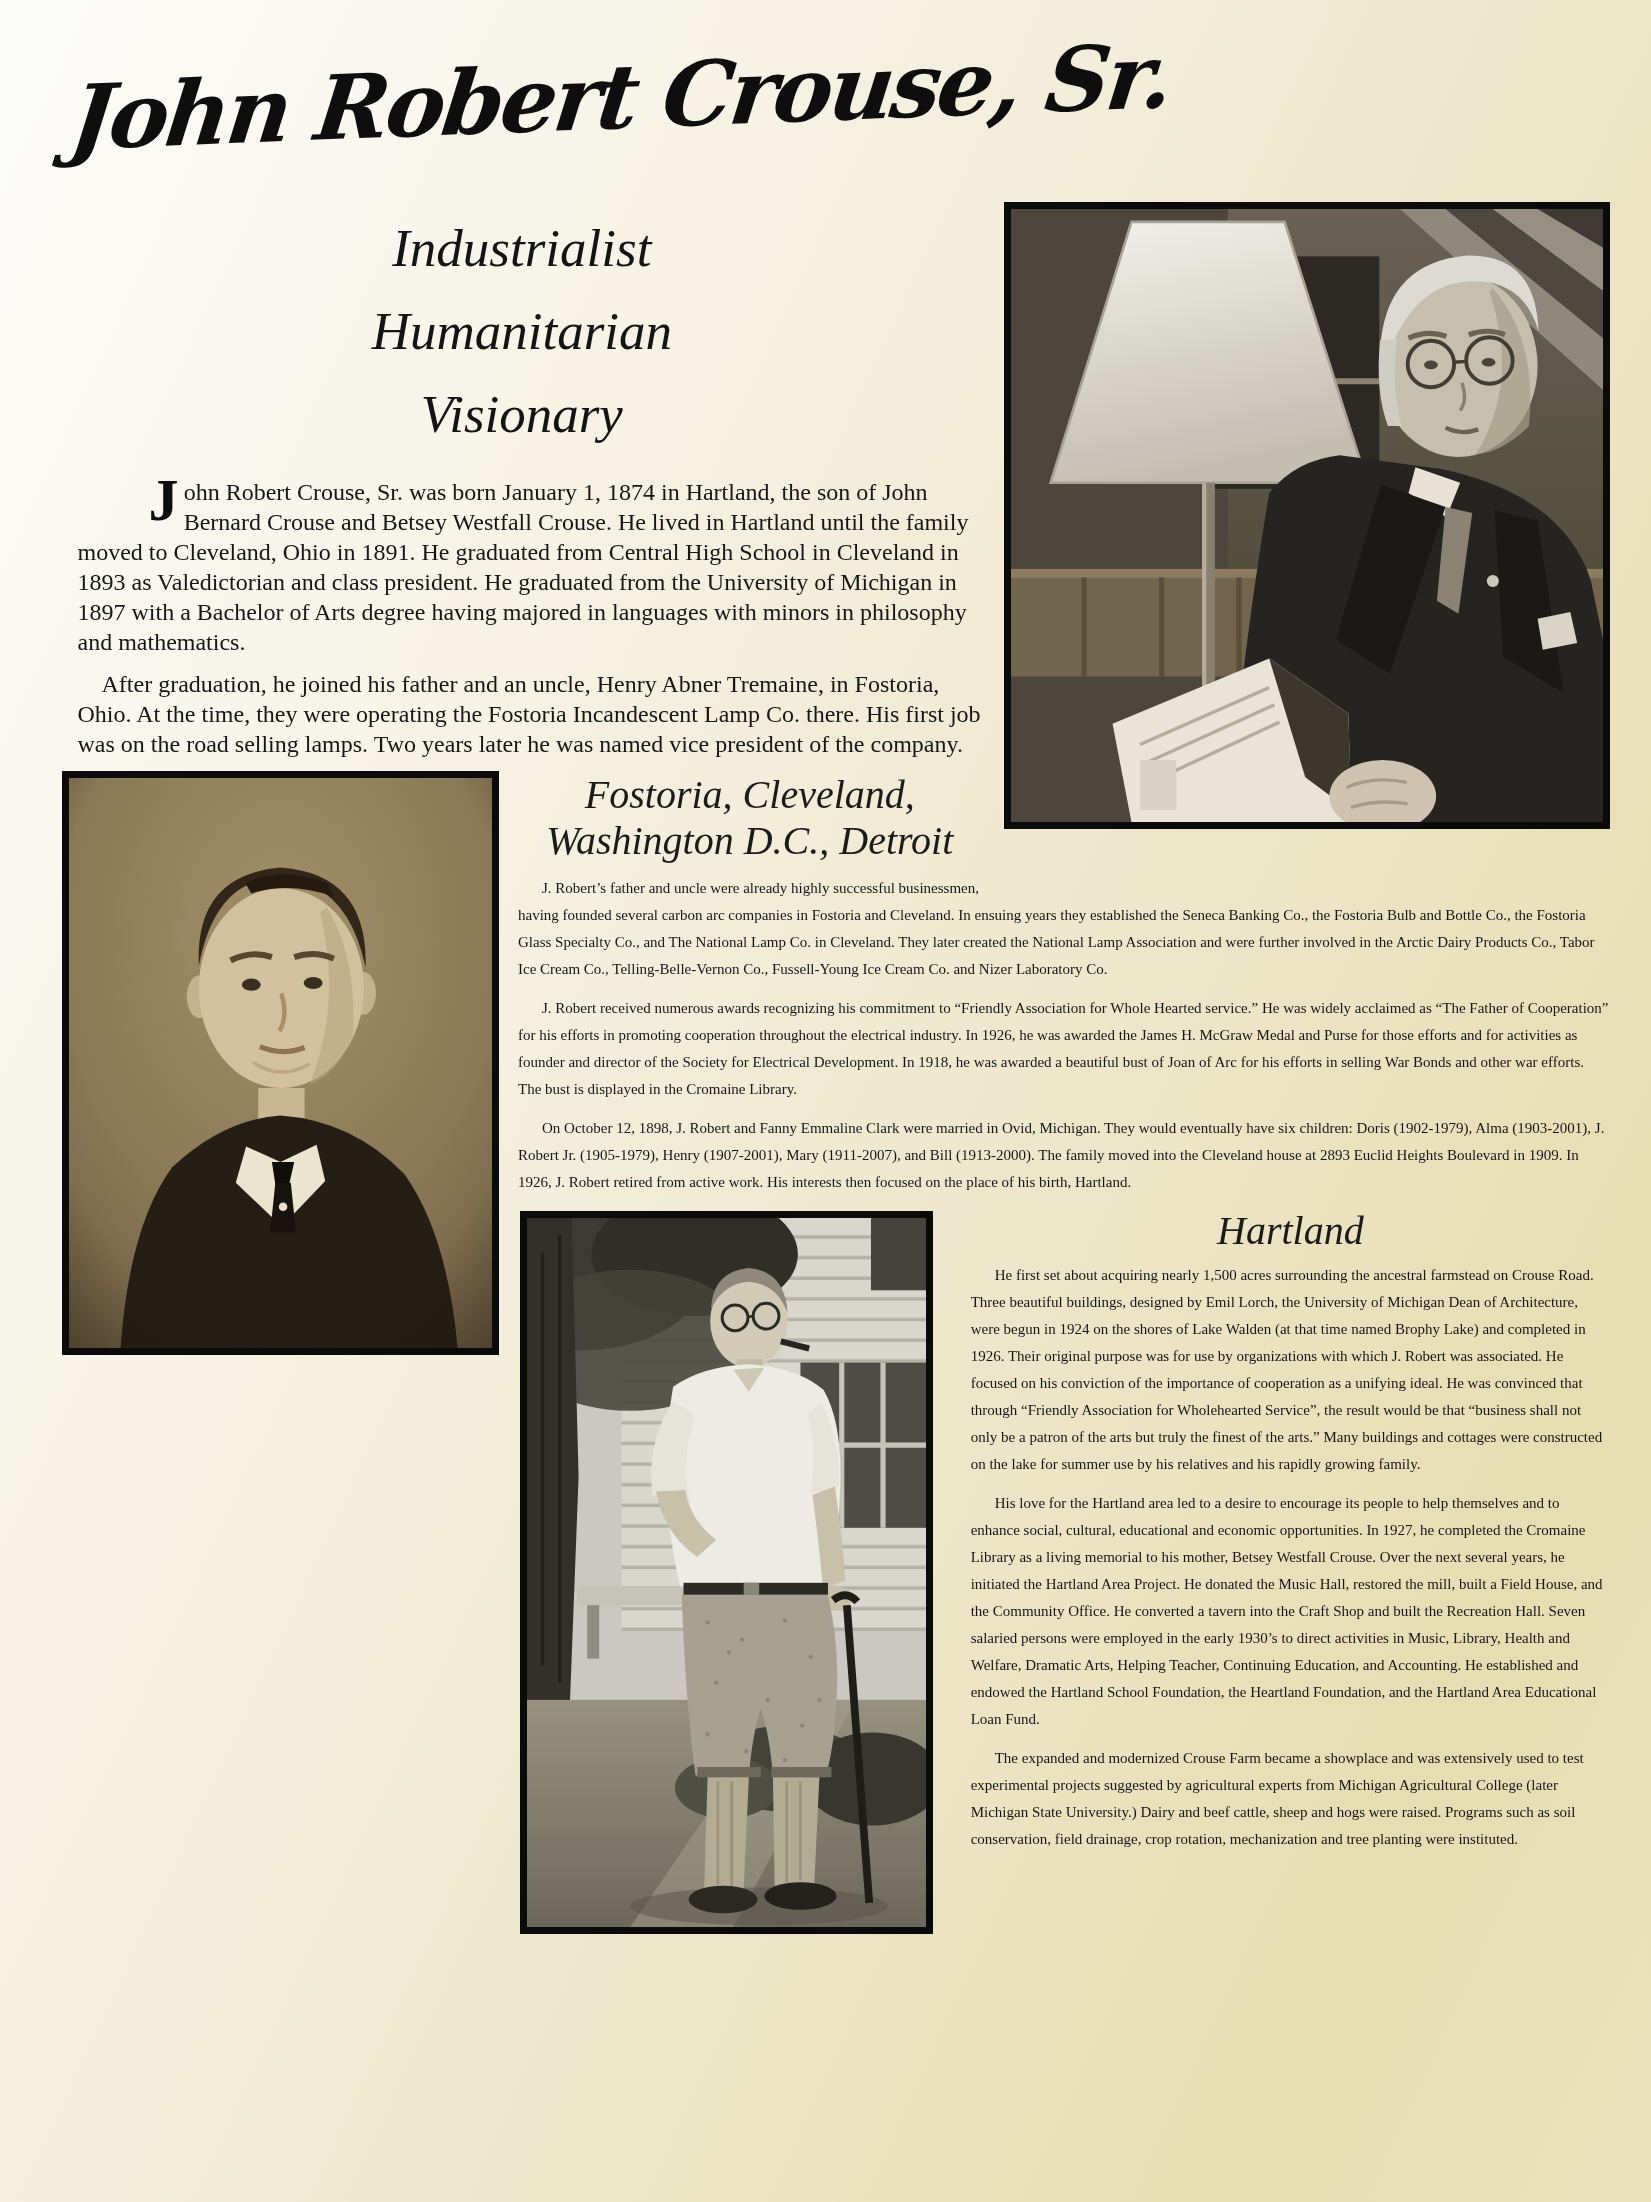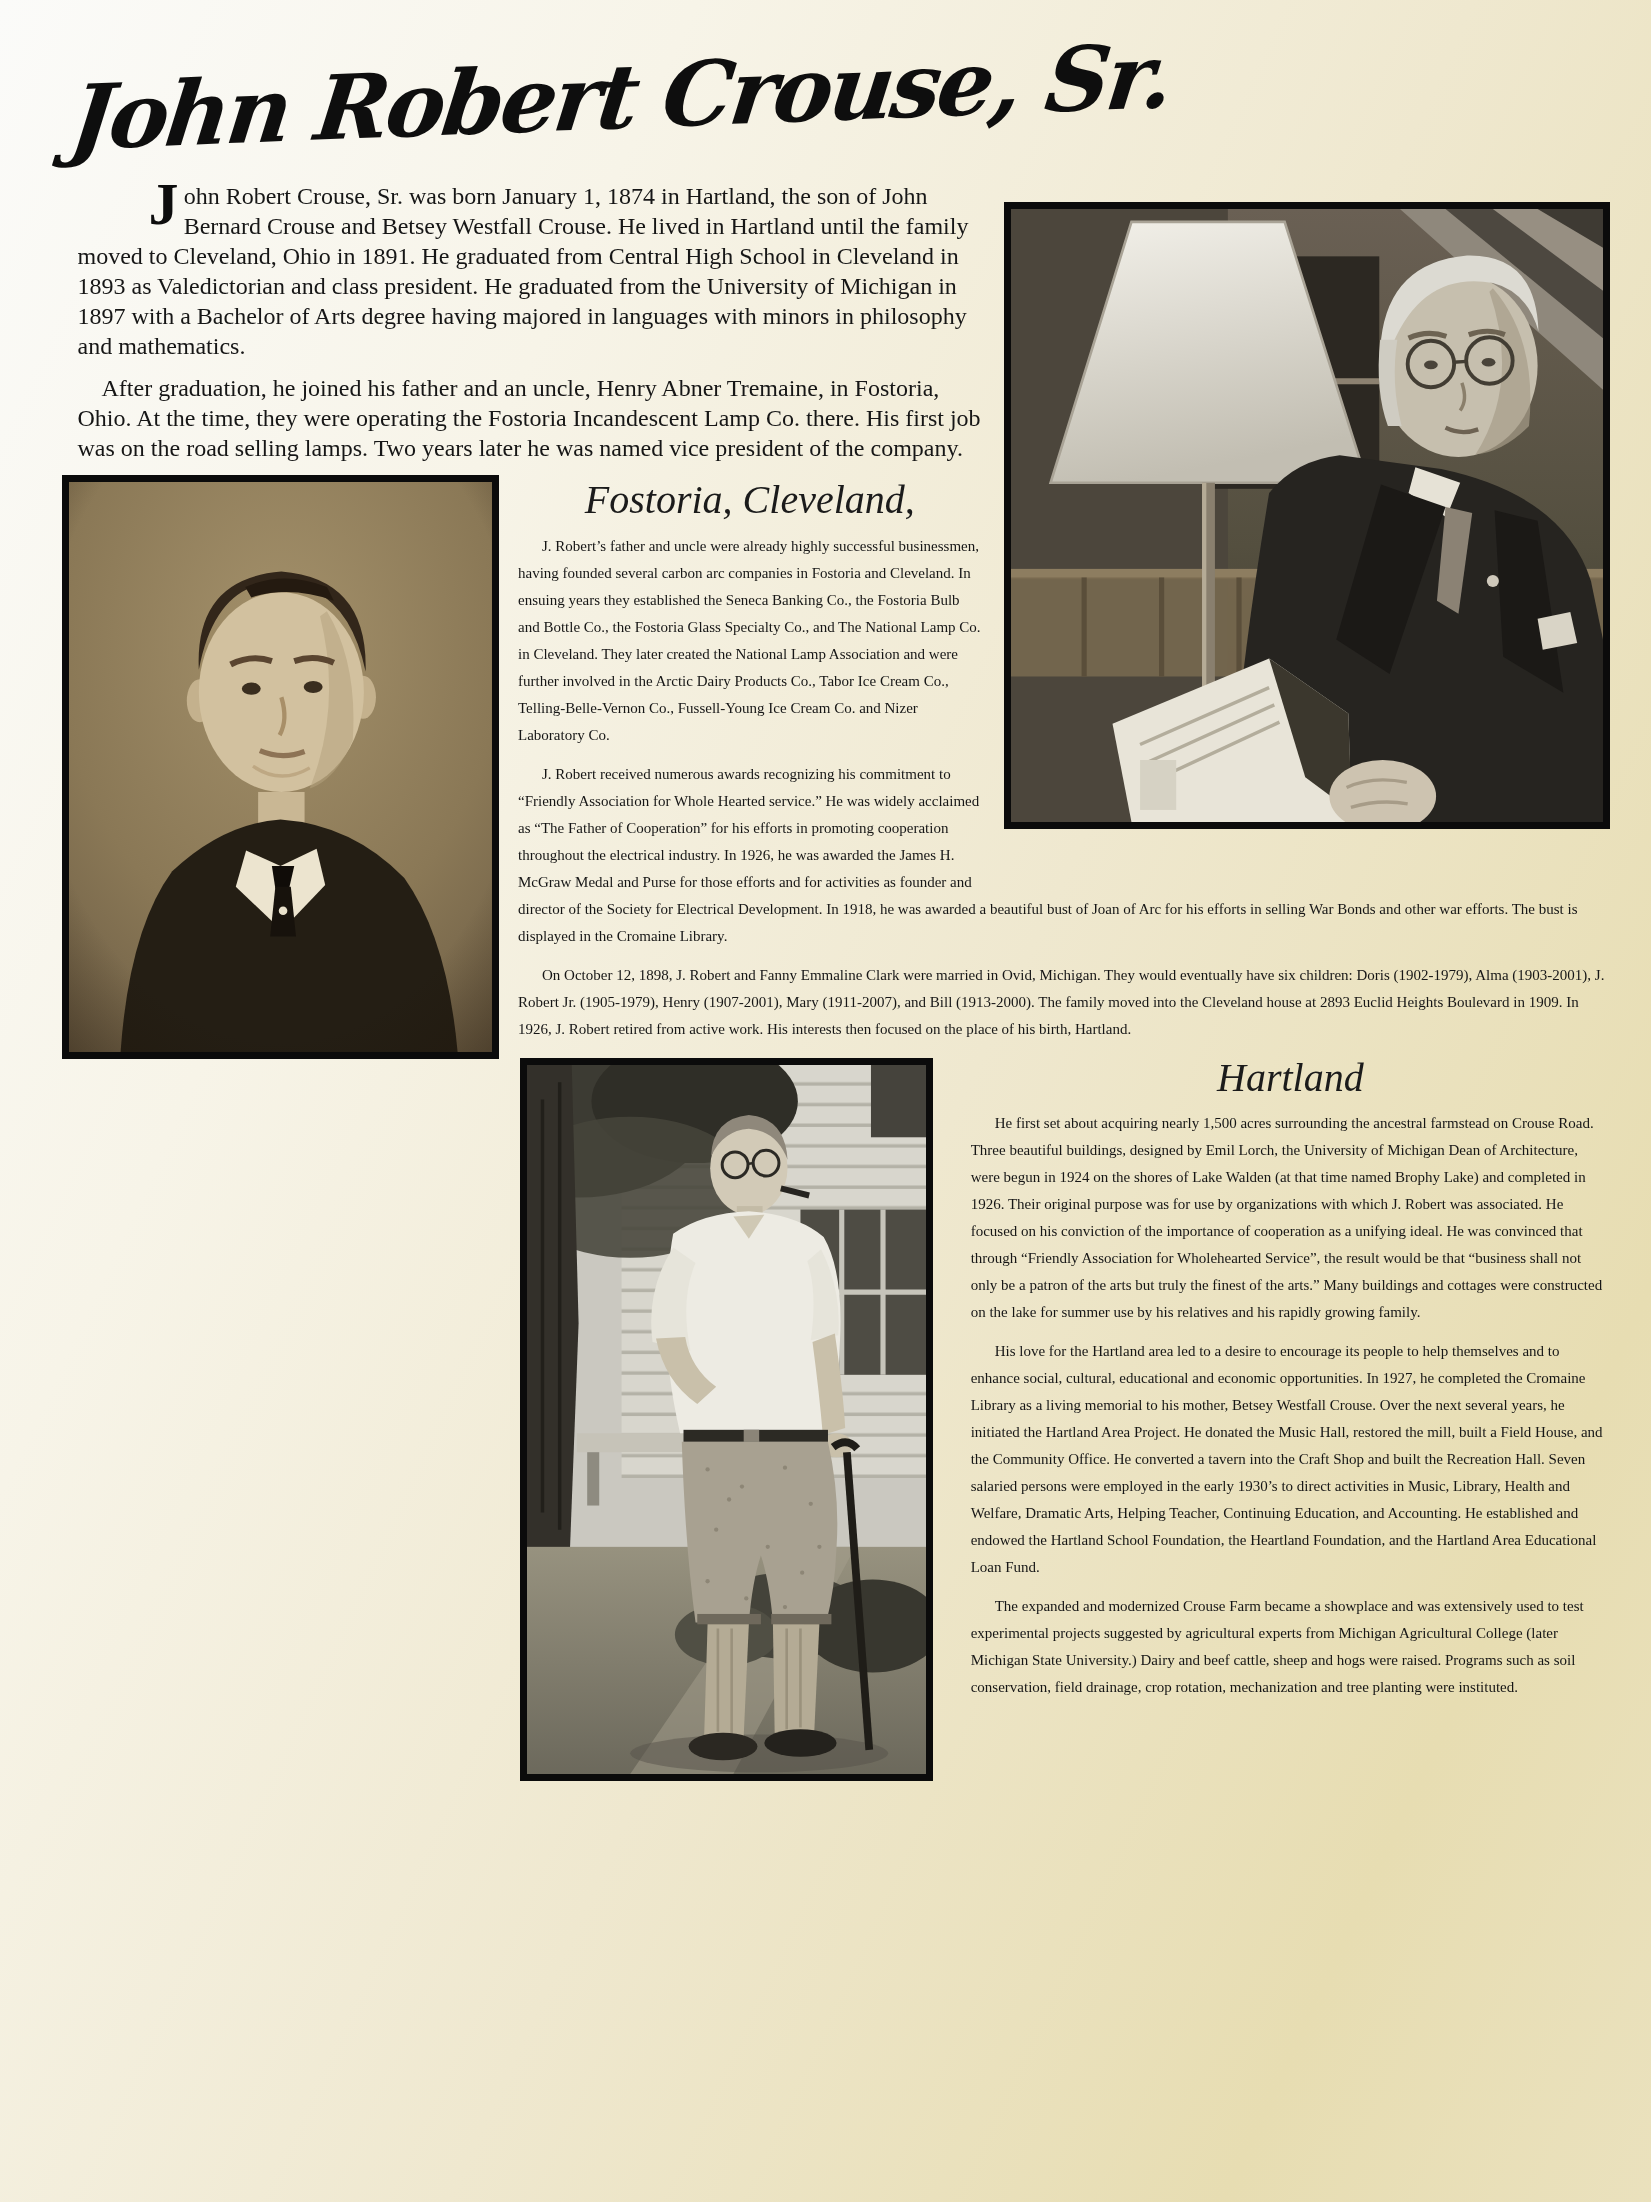--- a/index.html
+++ b/index.html
@@ -87,20 +87,25 @@
       <path d="M505 254 q18 9 38 2" stroke="#6d6252" stroke-width="5" fill="none"></path>
       <polygon points="118,598 300,522 392,586 396,712 140,712" fill="#e8e4d8"></polygon>
       <path d="M150 622 L300 556 M160 642 L306 576 M170 662 L312 596" stroke="#b3ad9c" stroke-width="4" fill="none"></path>
       <polygon points="300,522 392,586 396,700 342,660" fill="#3b372d"></polygon>
       <rect x="150" y="640" width="42" height="58" fill="#d6d2c4"></rect>
       <ellipse cx="432" cy="682" rx="62" ry="42" fill="#cdc3b0"></ellipse>
       <path d="M390 672 q30 -14 70 -6 M395 695 q34 -10 66 -4" stroke="#a79c88" stroke-width="4" fill="none"></path>
     </svg>
   </div>
 
+  <div class="roles">
+    <div>Industrialist</div>
+    <div>Humanitarian</div>
+    <div>Visionary</div>
+  </div>
 
   <p class="intro-p"><span class="dropcap">J</span><span>ohn Robert Crouse, Sr. was born January 1, 1874 in Hartland, the son of John Bernard Crouse and Betsey Westfall Crouse.  He lived in Hartland until the family moved to Cleveland, Ohio in 1891.  He graduated from Central High School in Cleveland in 1893 as Valedictorian and class president.  He graduated from the University of Michigan in 1897 with a Bachelor of Arts degree having majored in languages with minors in philosophy and mathematics.</span></p>
 
   <p class="intro-p indent">After graduation, he joined his father and an uncle, Henry Abner Tremaine, in Fostoria, Ohio.  At the time, they were operating the Fostoria Incandescent Lamp Co. there.  His first job was on the road selling lamps.  Two years later he was named vice president of the company.</p>
 
   <div class="photo photo-left1">
     <svg viewBox="0 0 492 662" width="423" height="570" preserveAspectRatio="none">
       <defs>
         <radialGradient id="p2bg" cx="0.5" cy="0.28" r="0.95">
           <stop offset="0" stop-color="#a3906a"></stop>
@@ -133,20 +138,21 @@
       <ellipse cx="284" cy="238" rx="11" ry="7" fill="#3a2e1f"></ellipse>
       <path d="M247 250 q8 26 -2 44" stroke="#a88f68" stroke-width="5" fill="none"></path>
       <path d="M222 312 q26 11 52 1" stroke="#8d7355" stroke-width="6" fill="none"></path>
       <path d="M214 330 q32 22 66 2" stroke="#b59d78" stroke-width="4" fill="none" opacity="0.7"></path>
       <rect width="492" height="662" fill="url(#p2vig)"></rect>
     </svg>
   </div>
 
   <h2 class="sec-head">
     <div>Fostoria, Cleveland,</div>
+    <div>Washington D.C., Detroit</div>
   </h2>
 
   <p class="sec-p">J. Robert’s father and uncle were already highly successful businessmen, having founded several carbon arc companies in Fostoria and Cleveland.  In ensuing years they established the Seneca Banking Co., the Fostoria Bulb and Bottle Co., the Fostoria Glass Specialty Co., and The National Lamp Co. in Cleveland.  They later created the National Lamp Association and were further involved in the Arctic Dairy Products Co., Tabor Ice Cream Co., Telling-Belle-Vernon Co., Fussell-Young Ice Cream Co. and Nizer Laboratory Co.</p>
   <p class="sec-p">J. Robert received numerous awards recognizing his commitment to “Friendly Association for Whole Hearted service.”  He was widely acclaimed as “The Father of Cooperation” for his efforts in promoting cooperation throughout the electrical industry.  In 1926, he was awarded the James H. McGraw Medal and Purse for those efforts and for activities as founder and director of the Society for Electrical Development.  In 1918, he was awarded a beautiful bust of Joan of Arc for his efforts in selling War Bonds and other war efforts.  The bust is displayed in the Cromaine Library.</p>
   <p class="sec-p">On October 12, 1898, J. Robert and Fanny Emmaline Clark were married in Ovid, Michigan.  They would eventually have six children:  Doris (1902-1979), Alma (1903-2001), J. Robert Jr. (1905-1979), Henry (1907-2001), Mary (1911-2007), and Bill (1913-2000).  The family moved into the Cleveland house at 2893 Euclid Heights Boulevard in 1909.  In 1926, J. Robert retired from active work.  His interests then focused on the place of his birth, Hartland.</p>
 
   <div class="photo photo-left2">
     <svg viewBox="0 0 464 824" width="399" height="709" preserveAspectRatio="none">
       <defs>
         <pattern id="p3sid" width="6" height="24" patternUnits="userSpaceOnUse">

